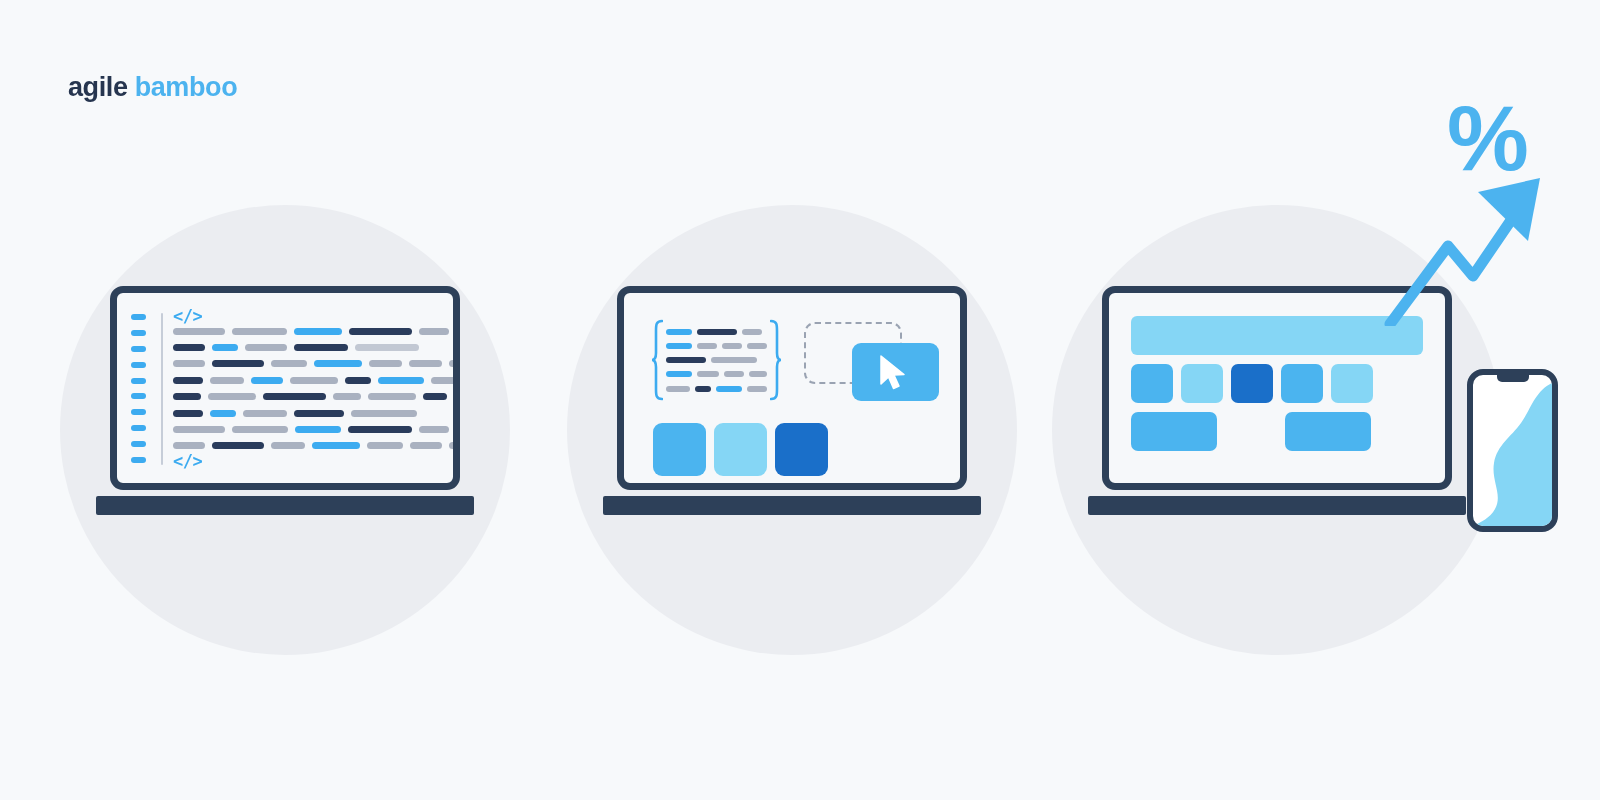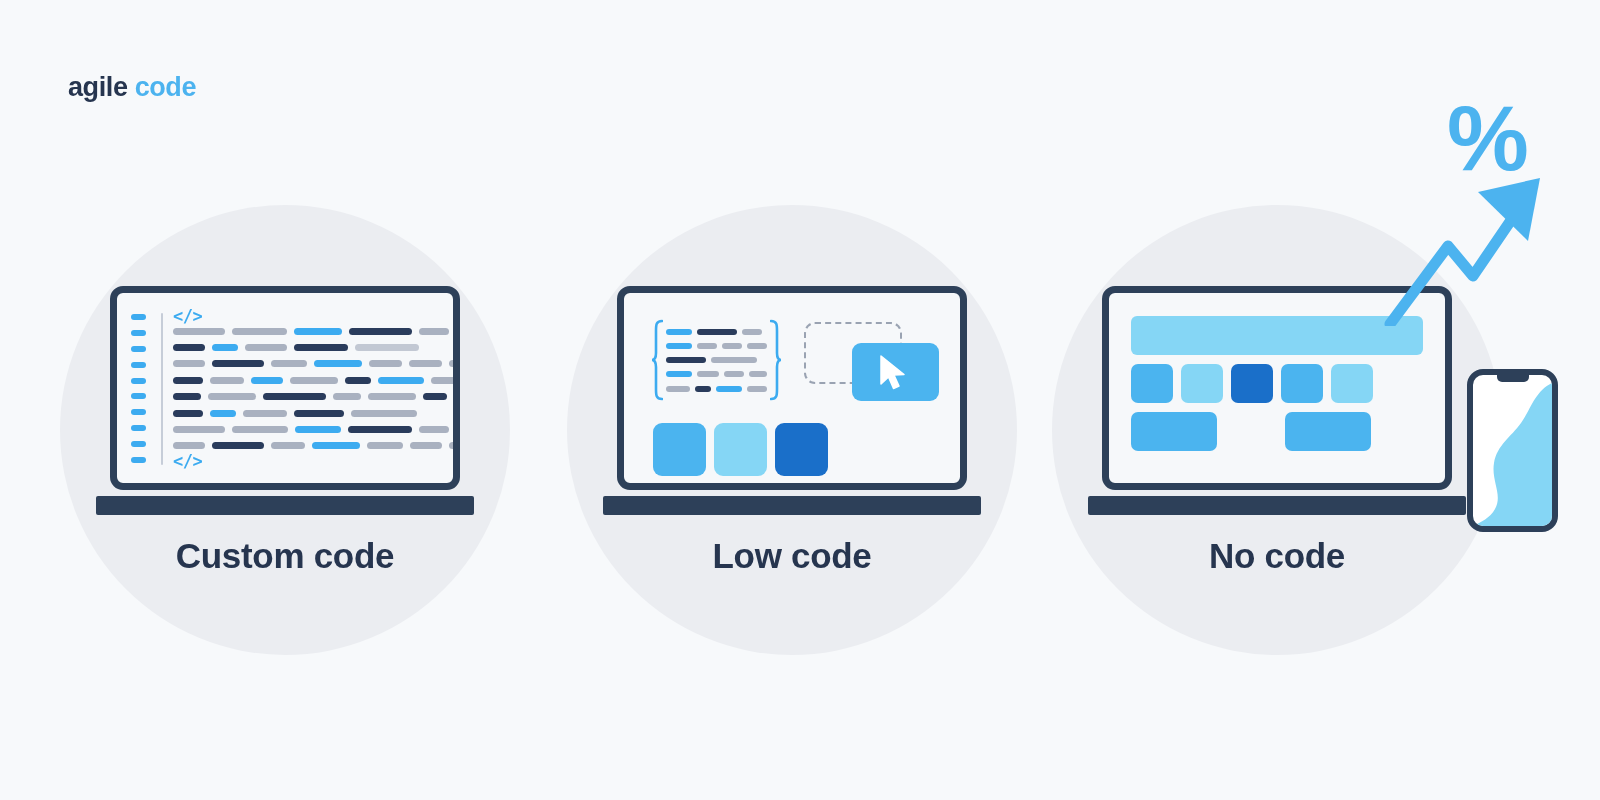--- a/index.html
+++ b/index.html
@@ -319,21 +319,21 @@
     color: #4cb3ef;
     line-height: 1;
     z-index: 3;
     letter-spacing: -2px;
   }
 </style>
 </head>
 <body>
 
 <div id="brand-logo">
-  <span class="logo-primary">agile</span><span> </span><span class="logo-secondary">code</span>
+  <span class="logo-primary">agile</span><span> </span><span class="logo-secondary">bamboo</span>
 </div>
 
 <div id="panels">
 
   <div class="panel panel-0">
     <div class="panel-circle"></div>
 
     <div class="laptop">
       <div class="laptop-screen">
         <div class="code-editor">
@@ -425,21 +425,20 @@
             <div class="code-tag-row">
               <span class="code-tag">&lt;/&gt;</span>
             </div>
           </div>
 
         </div>
       </div>
       <div class="laptop-base"></div>
     </div>
 
-    <div class="panel-caption">Custom code</div>
   </div>
 
   <div class="panel panel-1">
     <div class="panel-circle"></div>
 
     <div class="laptop">
       <div class="laptop-screen">
         <div class="lowcode-stage">
 
           <div class="brace-block">
@@ -498,21 +497,20 @@
               <div class="tray-block" style="background: rgb(75, 180, 239);"></div>
               <div class="tray-block" style="background: rgb(133, 214, 245);"></div>
               <div class="tray-block" style="background: rgb(26, 111, 201);"></div>
             </div>
 
         </div>
       </div>
       <div class="laptop-base"></div>
     </div>
 
-    <div class="panel-caption">Low code</div>
   </div>
 
   <div class="panel panel-2">
     <div class="panel-circle"></div>
 
     <div class="laptop">
 
       <span class="growth">
         <svg width="200" height="230" viewBox="0 0 200 230" fill="none">
           <path d="M20 228 L78 150 L103 180 L152 108" stroke="#4cb3ef" stroke-width="11" stroke-linecap="round" stroke-linejoin="round" fill="none"></path>
@@ -546,16 +544,15 @@
         <div class="phone-notch"></div>
         <span class="phone-wave">
           <svg width="79" height="151" viewBox="0 0 79 151" preserveAspectRatio="none">
             <path d="M79 8 C62 16 58 34 48 48 C38 62 24 70 21 88 C18 106 30 120 22 134 C17 143 8 147 0 151 L79 151 Z" fill="#85d6f5"></path>
           </svg>
         </span>
       </div>
 
     </div>
 
-    <div class="panel-caption">No code</div>
   </div>
 
 </div>
 
 </body></html>

